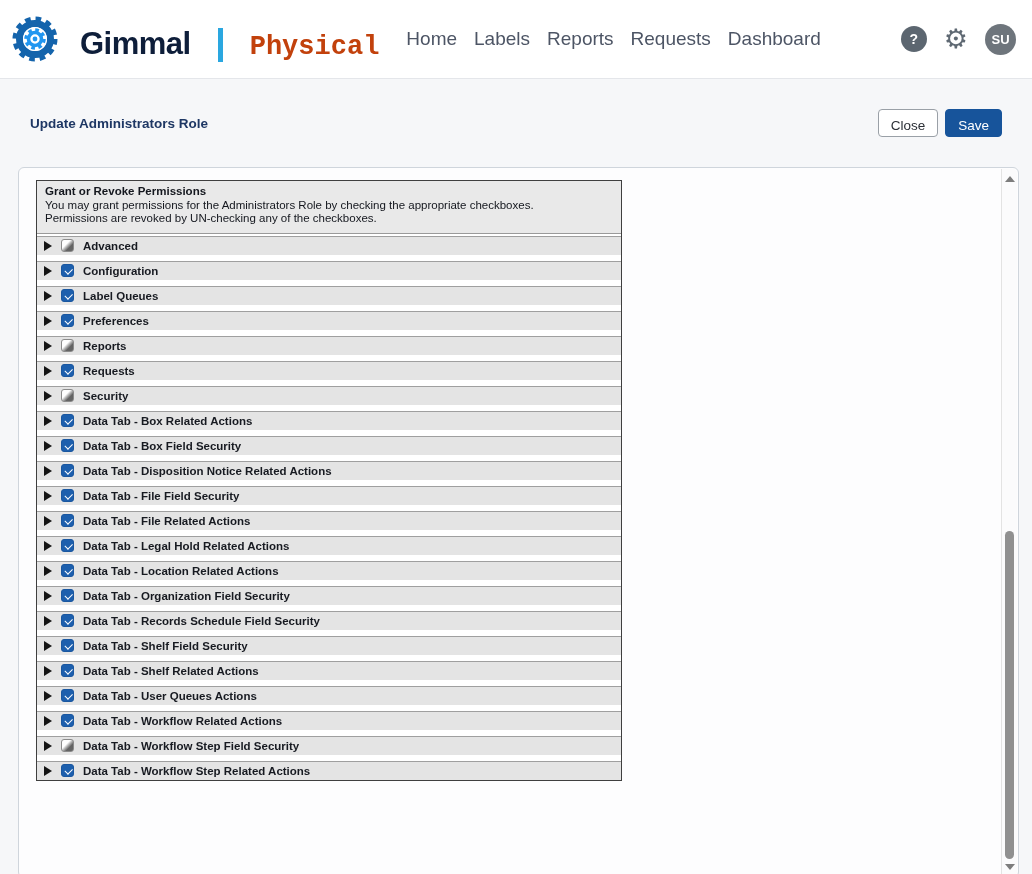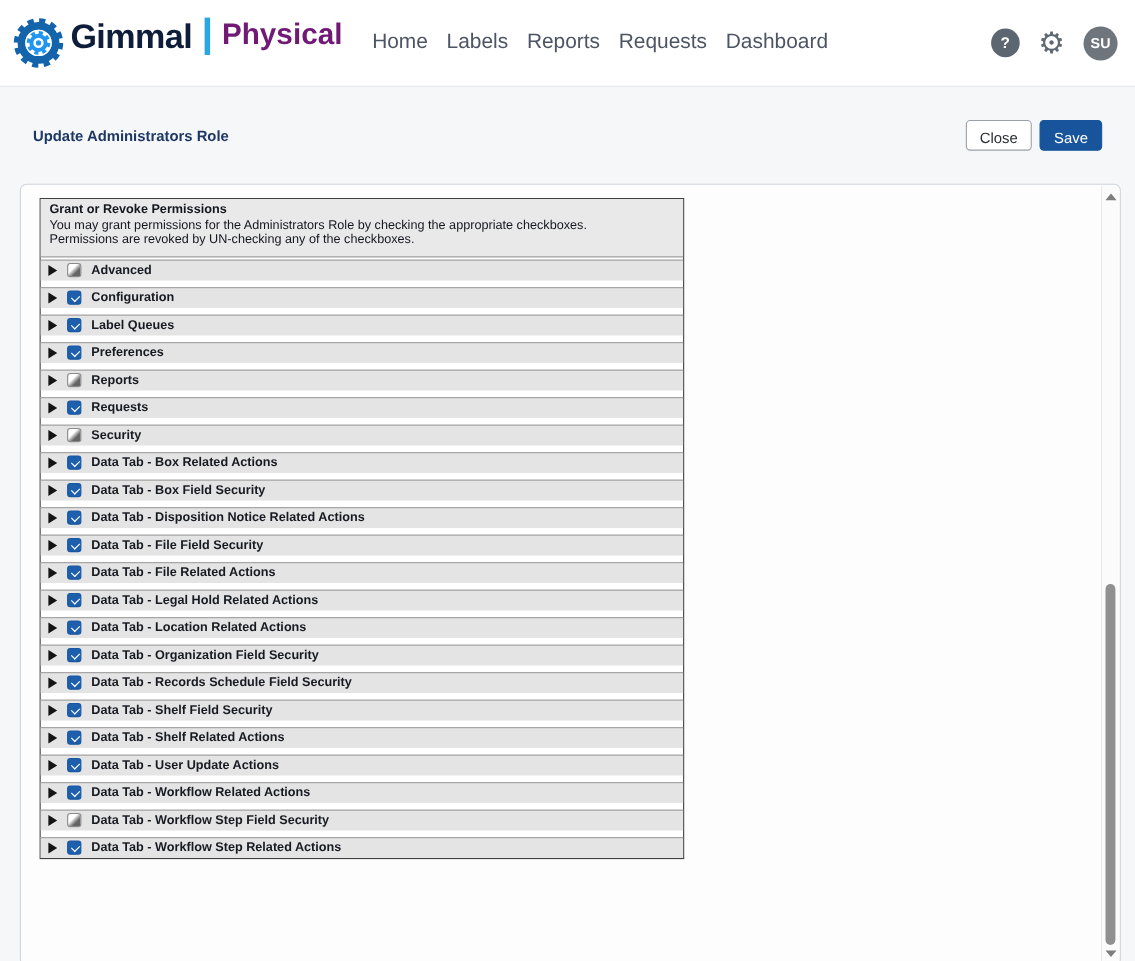--- a/index.html
+++ b/index.html
@@ -2,24 +2,24 @@
 <html><head>
 <meta charset="utf-8">
 <style>
   * { margin:0; padding:0; box-sizing:border-box; }
   html,body { width:1032px; height:874px; overflow:hidden;
     font-family:"Liberation Sans", sans-serif; background:#f6f7f9; }
 
   
   .app-header { height:79px; background:#ffffff; border-bottom:1px solid #e4e6ea;
     display:flex; align-items:center; padding:0 16px 0 12px; }
-  .logo-wrap { display:flex; align-items:flex-start; cursor:pointer; }
+  .logo-wrap { display:flex; align-items:flex-end; cursor:pointer;gap:16px; }
   .brand-name { font-size:31px; font-weight:800; color:#0e1e3a; letter-spacing:-0.5px; margin-left:6px; }
   .brand-divider { width:5px; height:34px; background:#2aa7e0; margin:0 11px; }
-  .product-name { font-size:27px; font-weight:700; color:#701a75; }
+  .product-name { font-size:27px; font-weight:700; color:#c2410c;font-family:Liberation Mono, monospace; }
   .main-nav { display:flex; align-items:center; margin-left:27px; gap:17px; }
   .main-nav a { text-decoration:none; font-size:19px; color:#4d5565; cursor:pointer; }
   .header-right { margin-left:auto; display:flex; align-items:center; gap:17px; }
   .help-btn { width:26px; height:26px; border-radius:50%; background:#5c6670; color:#fff;
     font-size:14px; font-weight:700; display:flex; align-items:center; justify-content:center; cursor:pointer; }
   .settings-btn { font-size:27px; color:#5f6973; line-height:1; cursor:pointer; }
   .avatar { width:31px; height:31px; border-radius:50%; background:#6e757c; color:#fff;
     font-size:13px; font-weight:700; display:flex; align-items:center; justify-content:center; cursor:pointer; }
 
   
@@ -222,21 +222,21 @@
 
   <div class="perm-row">
     <span class="tri"></span>
     <span class="cbx checked"></span>
     <span class="perm-label">Data Tab - Shelf Related Actions</span>
   </div>
 
   <div class="perm-row">
     <span class="tri"></span>
     <span class="cbx checked"></span>
-    <span class="perm-label">Data Tab - User Update Actions</span>
+    <span class="perm-label">Data Tab - User Queues Actions</span>
   </div>
 
   <div class="perm-row">
     <span class="tri"></span>
     <span class="cbx checked"></span>
     <span class="perm-label">Data Tab - Workflow Related Actions</span>
   </div>
 
   <div class="perm-row">
     <span class="tri"></span>

